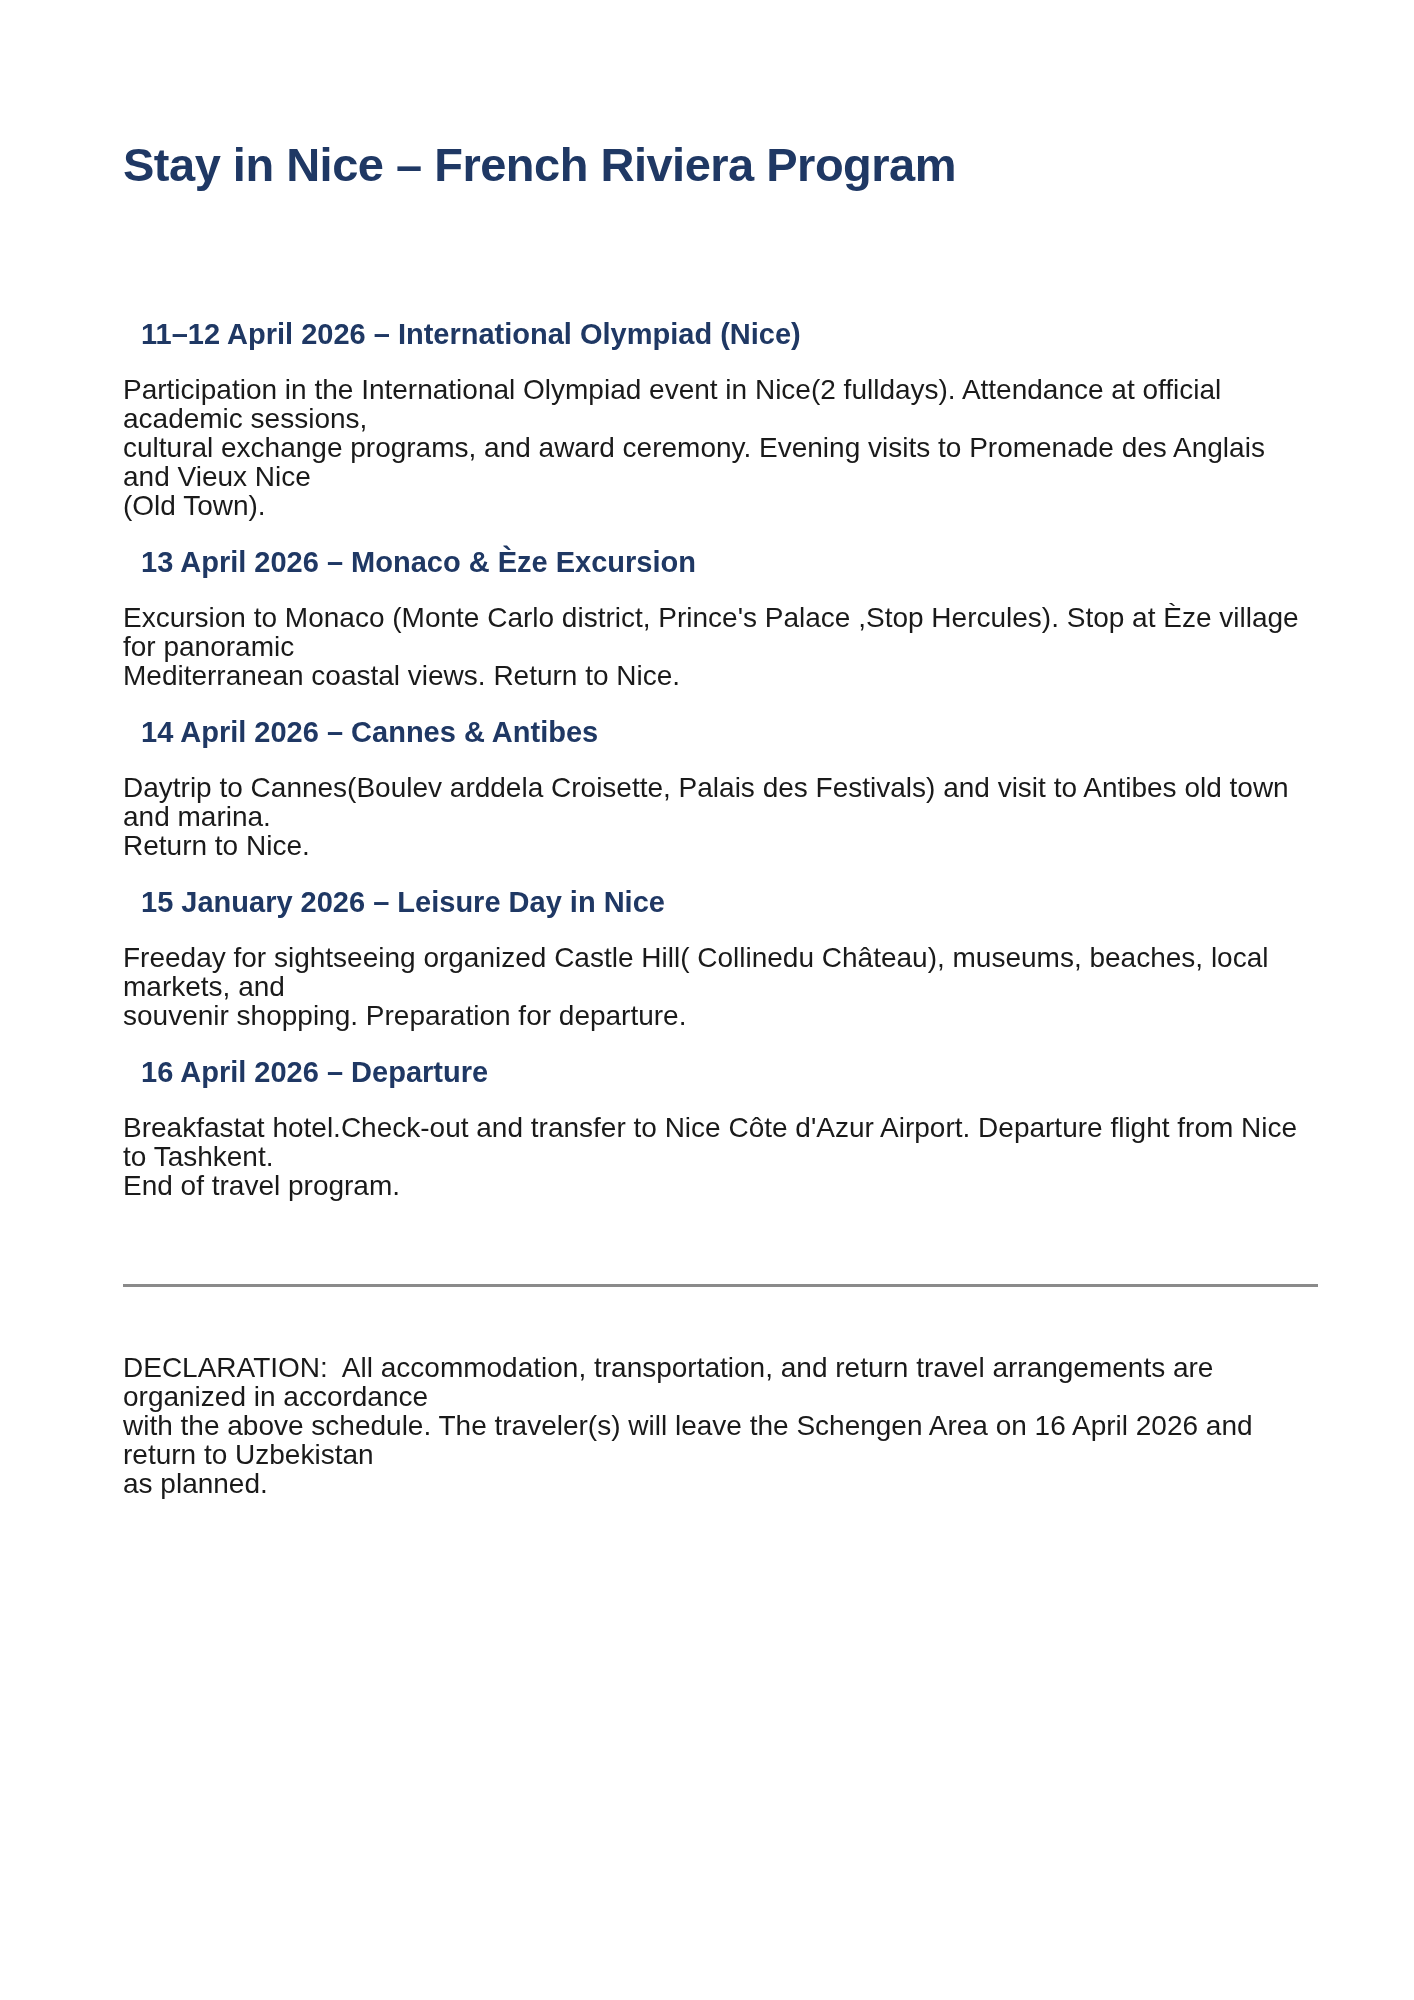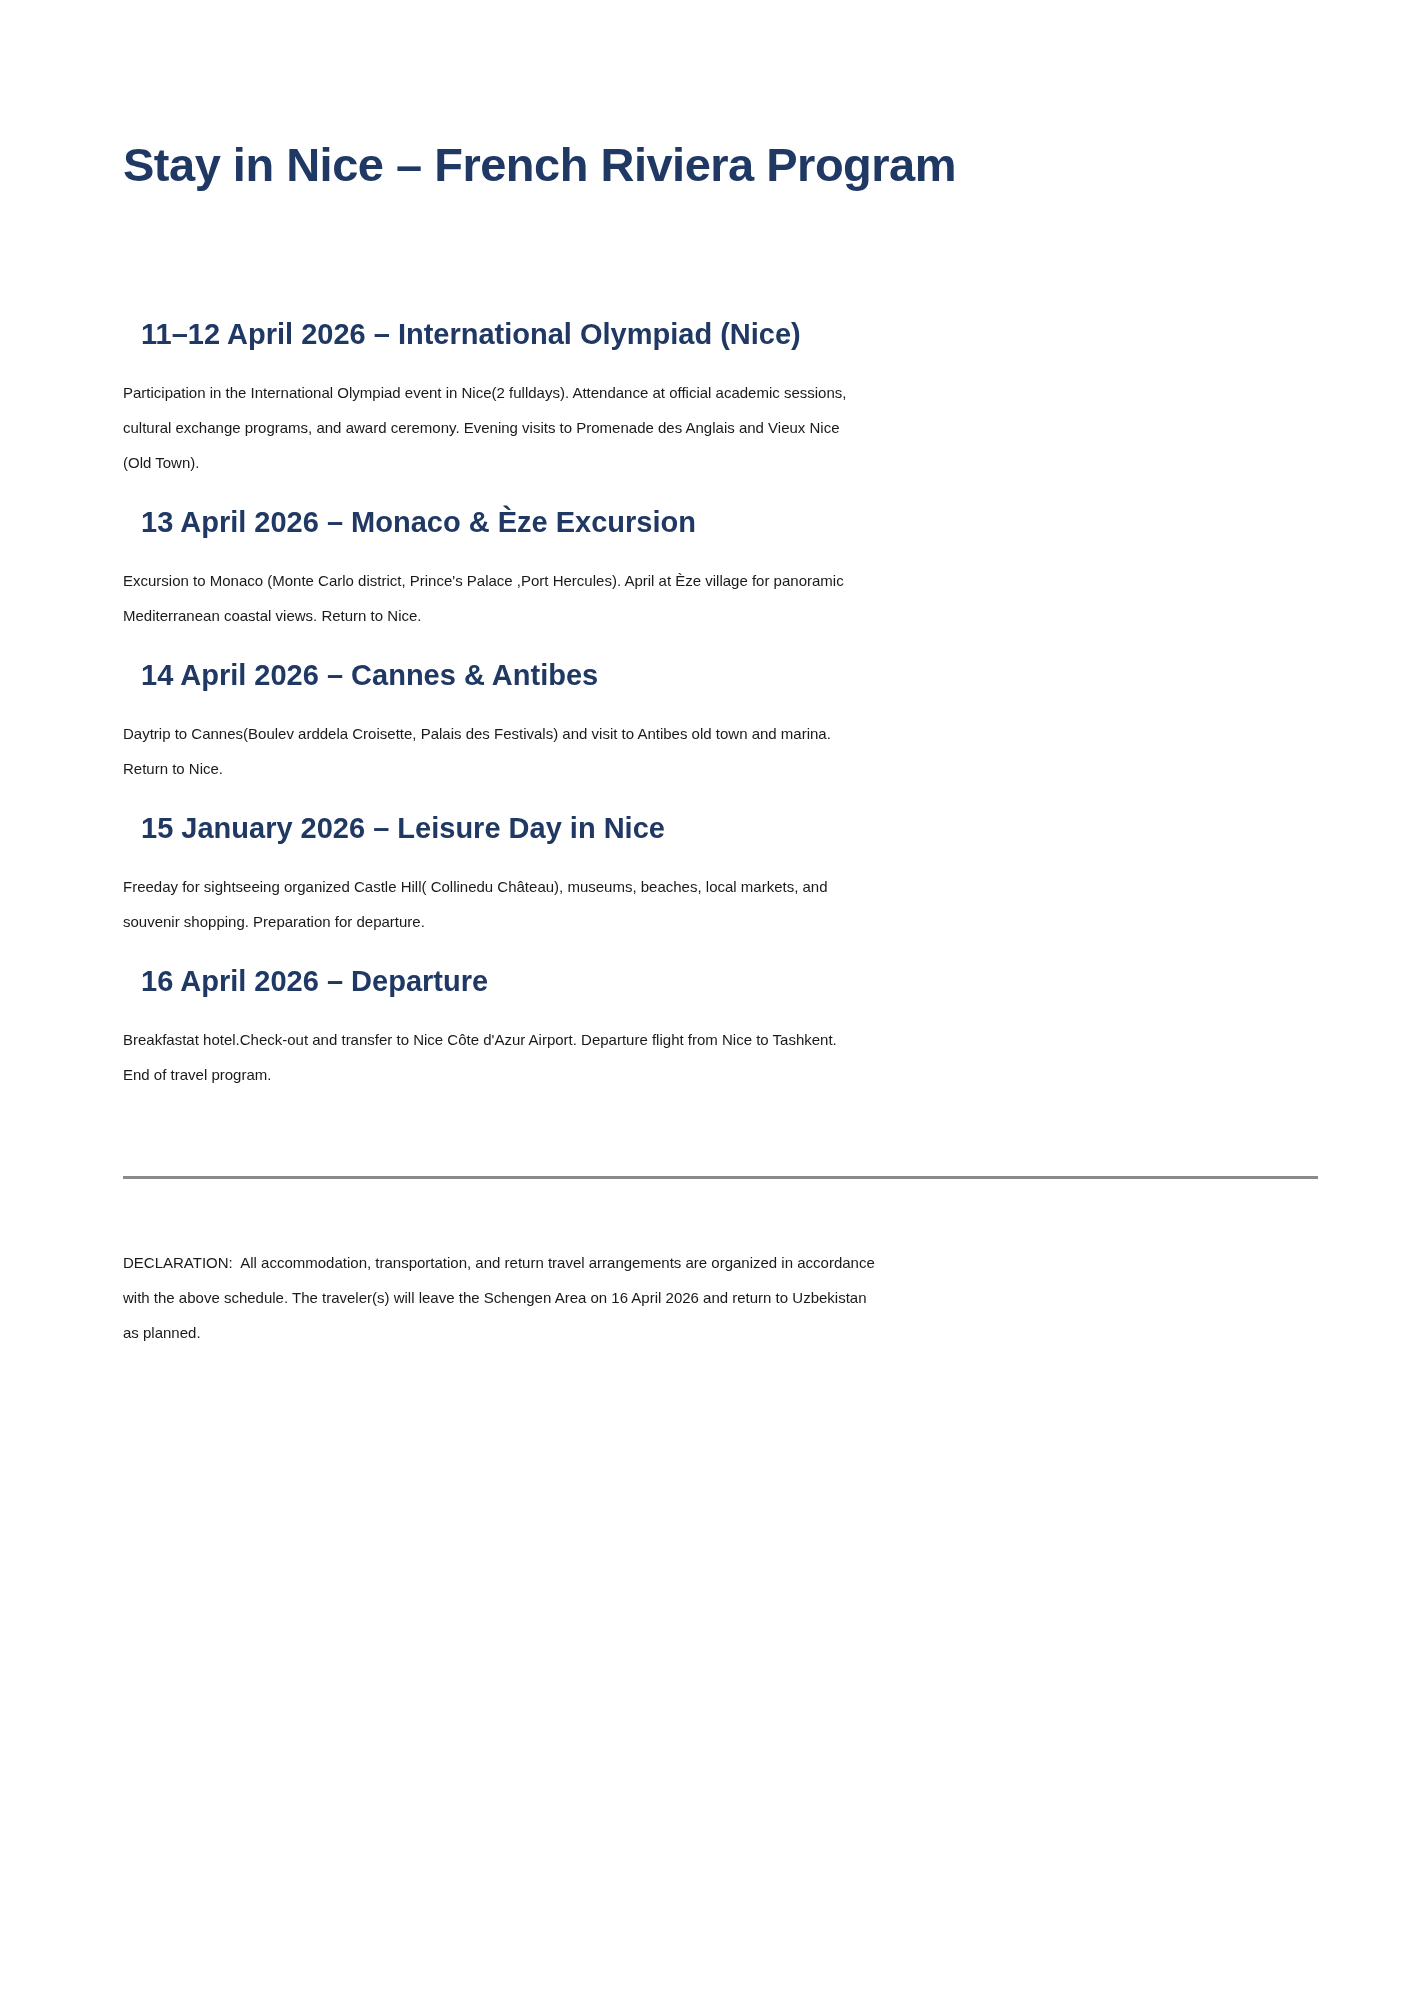--- a/index.html
+++ b/index.html
@@ -28,22 +28,22 @@
     margin:0 0 124px 0;
   }
   .section-heading{
     font-size:29px;
     line-height:36px;
     font-weight:700;
     color:var(--heading-navy);
     margin:24px 0 23px 18px;
   }
   .para{
-    font-size:15px;
-    line-height:35px;
+    font-size:28px;
+    line-height:29px;
     color:var(--body-text);
     margin:0;
     white-space:pre-line;
   }
   .divider{
     border:none;
     border-top:3px solid var(--divider-gray);
     margin:84px 0 0 0;
   }
   .declaration{
@@ -59,21 +59,21 @@
 
   <div>
     <h2 class="section-heading">11–12 April 2026 – International Olympiad (Nice)</h2>
     <p class="para">Participation in the International Olympiad event in Nice(2 fulldays). Attendance at official academic sessions,
 cultural exchange programs, and award ceremony. Evening visits to Promenade des Anglais and Vieux Nice
 (Old Town).</p>
   </div>
 
   <div>
     <h2 class="section-heading">13 April 2026 – Monaco &amp; Èze Excursion</h2>
-    <p class="para">Excursion to Monaco (Monte Carlo district, Prince's Palace ,Port Hercules). April at Èze village for panoramic
+    <p class="para">Excursion to Monaco (Monte Carlo district, Prince's Palace ,Stop Hercules). Stop at Èze village for panoramic
 Mediterranean coastal views. Return to Nice.</p>
   </div>
 
   <div>
     <h2 class="section-heading">14 April 2026 – Cannes &amp; Antibes</h2>
     <p class="para">Daytrip to Cannes(Boulev arddela Croisette, Palais des Festivals) and visit to Antibes old town and marina.
 Return to Nice.</p>
   </div>
 
   <div>

